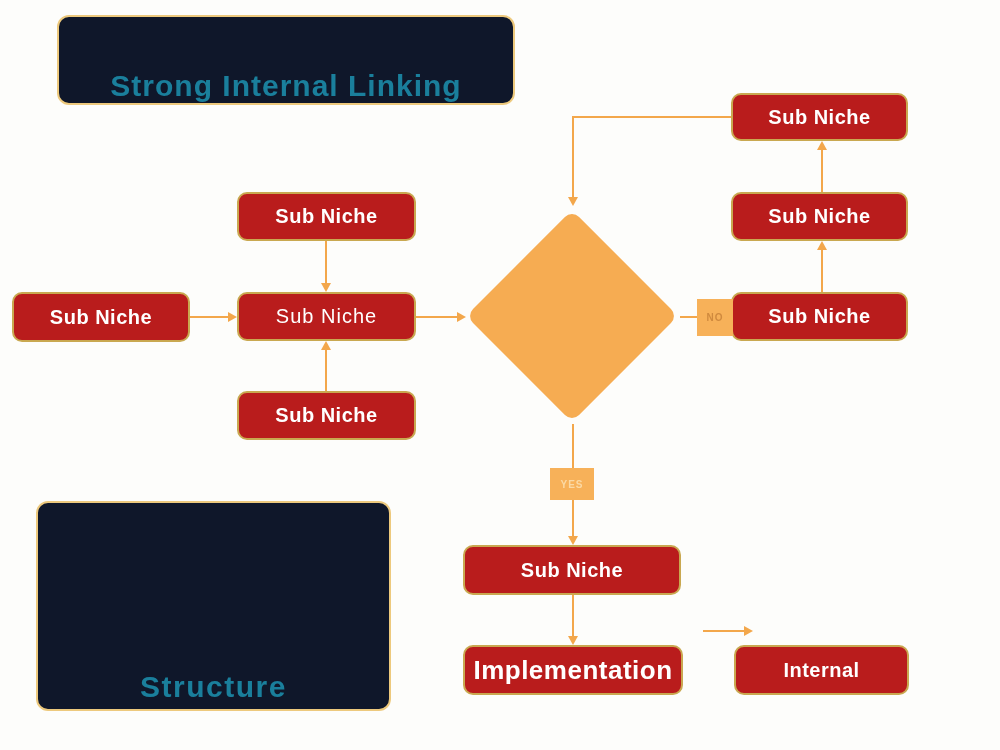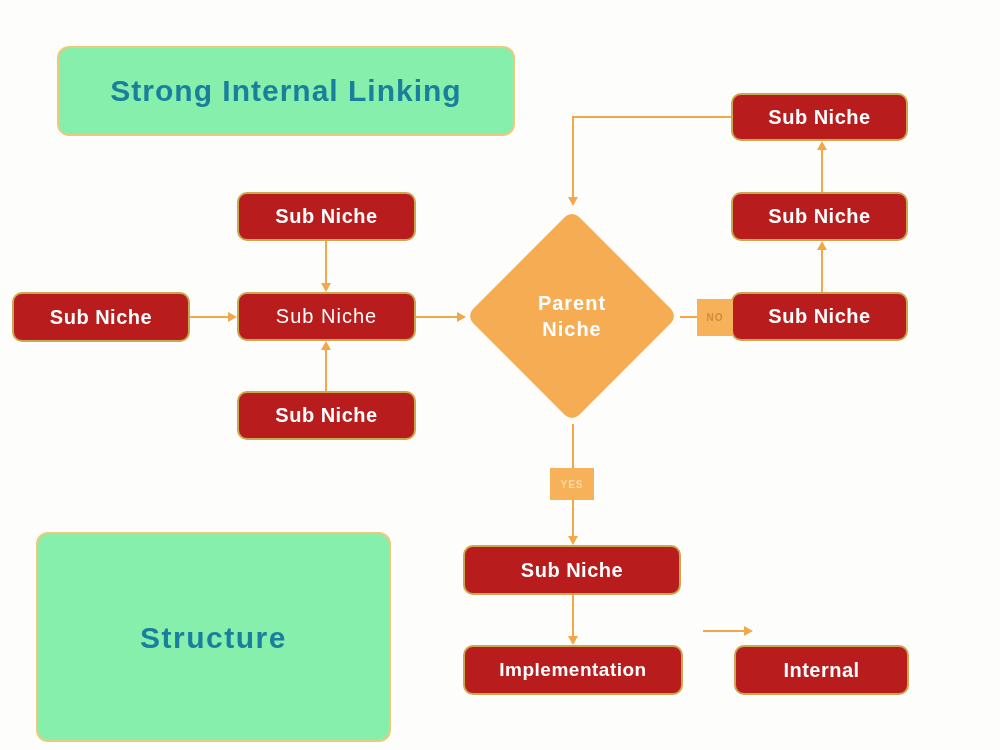--- a/index.html
+++ b/index.html
@@ -10,29 +10,28 @@
     position: relative;
     width: 1000px;
     height: 750px;
     background: #fdfdfb;
     overflow: hidden;
   }
 
   
   .frame {
     position: absolute;
-    background: #86efac;
+    background: #0f172a;
     border: 2px solid #edc97d;
     border-radius: 12px;
     display: flex;
     flex-direction: column;
     align-items: center;
-    justify-content: center;
+    justify-content: flex-end;
     text-align: center;
-    margin-top: 31px;
   }
   #title-frame { left: 57px; top: 15px; width: 458px; height: 90px; }
   #title-frame .heading {
     font-size: 30px; font-weight: 700; letter-spacing: 1px; color: #1a7f9c;
   }
   #silo-frame { left: 36px; top: 501px; width: 355px; height: 210px; }
   #silo-frame .heading {
     font-size: 30px; font-weight: 700; letter-spacing: 1.5px; color: #1a7f9c;
     line-height: 45px;
   }
@@ -55,21 +54,21 @@
   .node.regular { font-weight: 400; letter-spacing: 1px; }
 
   #n-left        { left:  12px; top: 292px; width: 178px; height: 50px; }
   #n-mid-top     { left: 237px; top: 192px; width: 179px; height: 49px; }
   #n-mid-center  { left: 237px; top: 292px; width: 179px; height: 49px; }
   #n-mid-bottom  { left: 237px; top: 391px; width: 179px; height: 49px; }
   #n-right-top   { left: 731px; top:  93px; width: 177px; height: 48px; }
   #n-right-mid   { left: 731px; top: 192px; width: 177px; height: 49px; }
   #n-right-bottom{ left: 731px; top: 292px; width: 177px; height: 49px; }
   #n-bottom-sub  { left: 463px; top: 545px; width: 218px; height: 50px; }
-  #n-implementation { left: 463px; top: 645px; width: 220px; height: 50px; font-size: 19px; }
+  #n-implementation { left: 463px; top: 645px; width: 220px; height: 50px; font-size: 26px; }
   #n-testing     { left: 734px; top: 645px; width: 175px; height: 50px; }
 
   
   .diamond {
     position: absolute;
     left: 497px; top: 241px;
     width: 150px; height: 150px;
     background: #f6ac52;
     border-radius: 10px;
     transform: rotate(45deg);
@@ -153,24 +152,20 @@
 
   <div class="frame" id="title-frame">
     <div class="heading">Strong Internal Linking</div>
   </div>
 
   <div class="frame" id="silo-frame">
     <div class="heading">Structure</div>
   </div>
 
   <div class="diamond"></div>
-  <div class="diamond-text">
-    <span>Parent</span>
-    <span>Niche</span>
-  </div>
 
   <div class="node" id="n-left">Sub Niche</div>
   <div class="node" id="n-mid-top">Sub Niche</div>
   <div class="node regular" id="n-mid-center">Sub Niche</div>
   <div class="node" id="n-mid-bottom">Sub Niche</div>
   <div class="node" id="n-right-top">Sub Niche</div>
   <div class="node" id="n-right-mid">Sub Niche</div>
   <div class="node" id="n-right-bottom">Sub Niche</div>
   <div class="node" id="n-bottom-sub">Sub Niche</div>
   <div class="node" id="n-implementation">Implementation</div>

